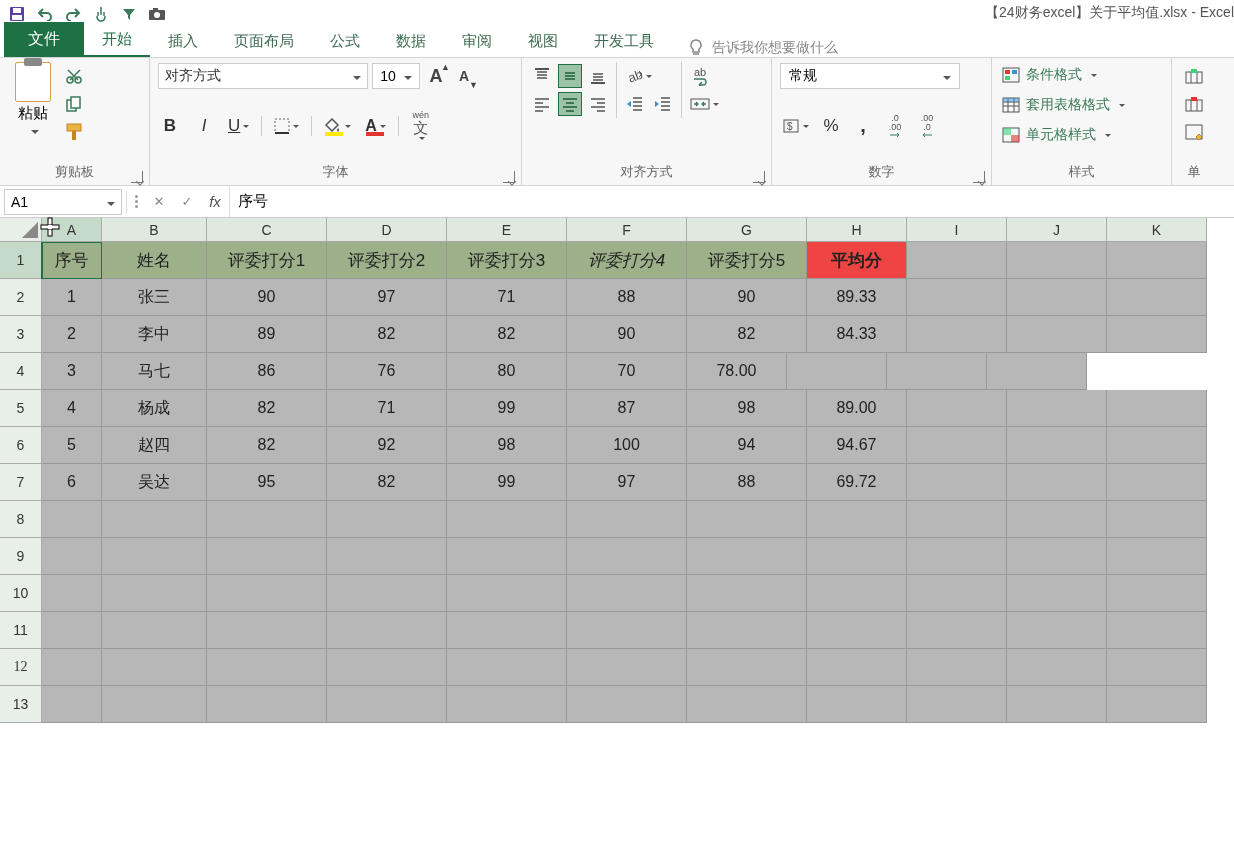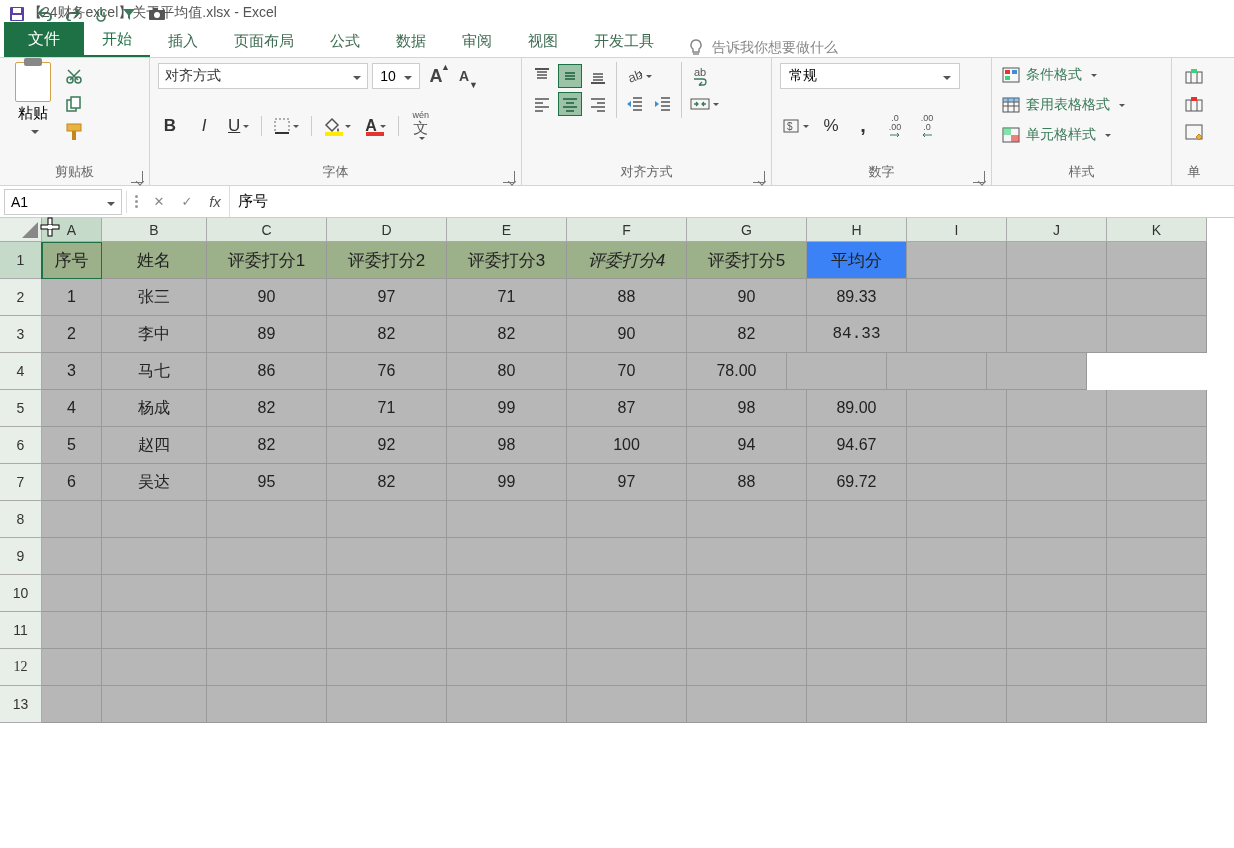--- a/index.html
+++ b/index.html
@@ -1,21 +1,21 @@
 <!DOCTYPE html>
 <html><head>
 <meta charset="utf-8">
 <style>
   * { box-sizing: border-box; margin: 0; padding: 0; font-family: "Microsoft YaHei", Arial, sans-serif; }
   body { background: #fff; font-size: 13px; overflow: hidden; width: 1234px; height: 848px; position: relative; }
 
   
   .qat { height: 28px; display: flex; align-items: center; padding: 4px 6px; gap: 6px; background: #fff; }
   .qat .ic { width: 22px; height: 22px; display: flex; align-items: center; justify-content: center; color: #3b7a5a; cursor: pointer; }
-  .title { position: absolute; top: 4px; left: 0; right: 0; text-align: left; font-size: 14px; color: #555; pointer-events: none; margin-left: 28px; }
+  .title { position: absolute; top: 4px; left: 0; right: 0; text-align: right; font-size: 14px; color: #555; pointer-events: none; }
 
   
   .tabs { height: 30px; display: flex; align-items: flex-end; padding-left: 4px; border-bottom: 1px solid #d4d4d4; background: #fff; position: relative; }
   .tab { padding: 6px 18px; font-size: 15px; color: #3d6b51; cursor: pointer; position: relative; }
   .tab.file { background: #1e7145; color: #fff; padding: 7px 24px; font-size: 16px; }
   .tab.active { color: #1e7145; border-bottom: 2px solid #1e7145; }
   .tabs .tell { display: flex; align-items: center; gap: 8px; margin-left: 16px; color: #888; font-size: 14px; }
 
   
   .ribbon { display: flex; border-bottom: 1px solid #d4d4d4; background: #f7f7f7; height: 128px; }
@@ -48,21 +48,21 @@
   .grid { position:relative; }
   .colhdrs { display:flex; }
   .corner { width:42px; height:24px; background:#e8efe8; border-right:1px solid #aaa; border-bottom:1px solid #aaa; position:relative; }
   .corner::after { content:''; position:absolute; right:3px; bottom:3px; width:0; height:0; border:8px solid transparent; border-right-color:#888; border-bottom-color:#888; }
   .ch { height:24px; background:#dfe9df; border-right:1px solid #aaa; border-bottom:1px solid #aaa; text-align:center; font-size:14px; color:#333; line-height:24px; position:relative; }
   .ch.sel { background:#c6dac9; }
   .row { display:flex; }
   .rh { width:42px; background:#e8efe8; border-right:1px solid #aaa; border-bottom:1px solid #aaa; text-align:center; font-size:14px; color:#333; display:flex; align-items:center; justify-content:center; }
   .cell { border-right:1px solid #999; border-bottom:1px solid #999; background:#b7b7b7; text-align:center; font-size:16px; color:#222; display:flex; align-items:center; justify-content:center; }
   .cell.hd-green { background:#9cb08a; font-weight:500; font-size:17px; }
-  .cell.hd-orange { background:#3b82f6; font-weight:400; font-size:17px; }
+  .cell.hd-orange { background:#ef4444; font-weight:700; font-size:17px; }
   .cell.active { outline:2px solid #1e7145; outline-offset:-1px; }
   .cursor-cross { position:absolute; top:-1px; left:40px; width:20px; height:20px; pointer-events:none; }
 
   .colw-a { width:60px; } .colw-b { width:105px; } .colw-c { width:120px; }
   .colw-d { width:120px; } .colw-e { width:120px; } .colw-f { width:120px; }
   .colw-g { width:120px; } .colw-h { width:100px; } .colw-i { width:100px; }
   .colw-j { width:100px; } .colw-k { width:100px; }
 
   svg { display:block; }
   .dd-tri::after{content:'';display:inline-block;border:4px solid transparent;border-top-color:#555;margin-left:4px;transform:translateY(3px);}
@@ -489,21 +489,21 @@
       </div>
       <div class="row">
         <div class="rh" style="height: 37px;">3</div>
         <div class="cell colw-a" style="height: 37px;">2</div>
         <div class="cell colw-b" style="height: 37px;">李中</div>
         <div class="cell colw-c" style="height: 37px;">89</div>
         <div class="cell colw-d" style="height: 37px;">82</div>
         <div class="cell colw-e" style="height: 37px;">82</div>
         <div class="cell colw-f" style="height: 37px;">90</div>
         <div class="cell colw-g" style="height: 37px;">82</div>
-        <div class="cell colw-h" style="height: 37px; font-family: Liberation Mono, monospace;">84.33</div>
+        <div class="cell colw-h" style="height: 37px;">84.33</div>
         <div class="cell colw-i" style="height: 37px;"></div>
         <div class="cell colw-j" style="height: 37px;"></div>
         <div class="cell colw-k" style="height: 37px;"></div>
       </div>
       <div class="row">
         <div class="rh" style="height: 37px;">4</div>
         <div class="cell colw-a" style="height: 37px;">3</div>
         <div class="cell colw-b" style="height: 37px;">马七</div>
         <div class="cell colw-c" style="height: 37px;">86</div>
         <div class="cell colw-d" style="height: 37px;">76</div>

